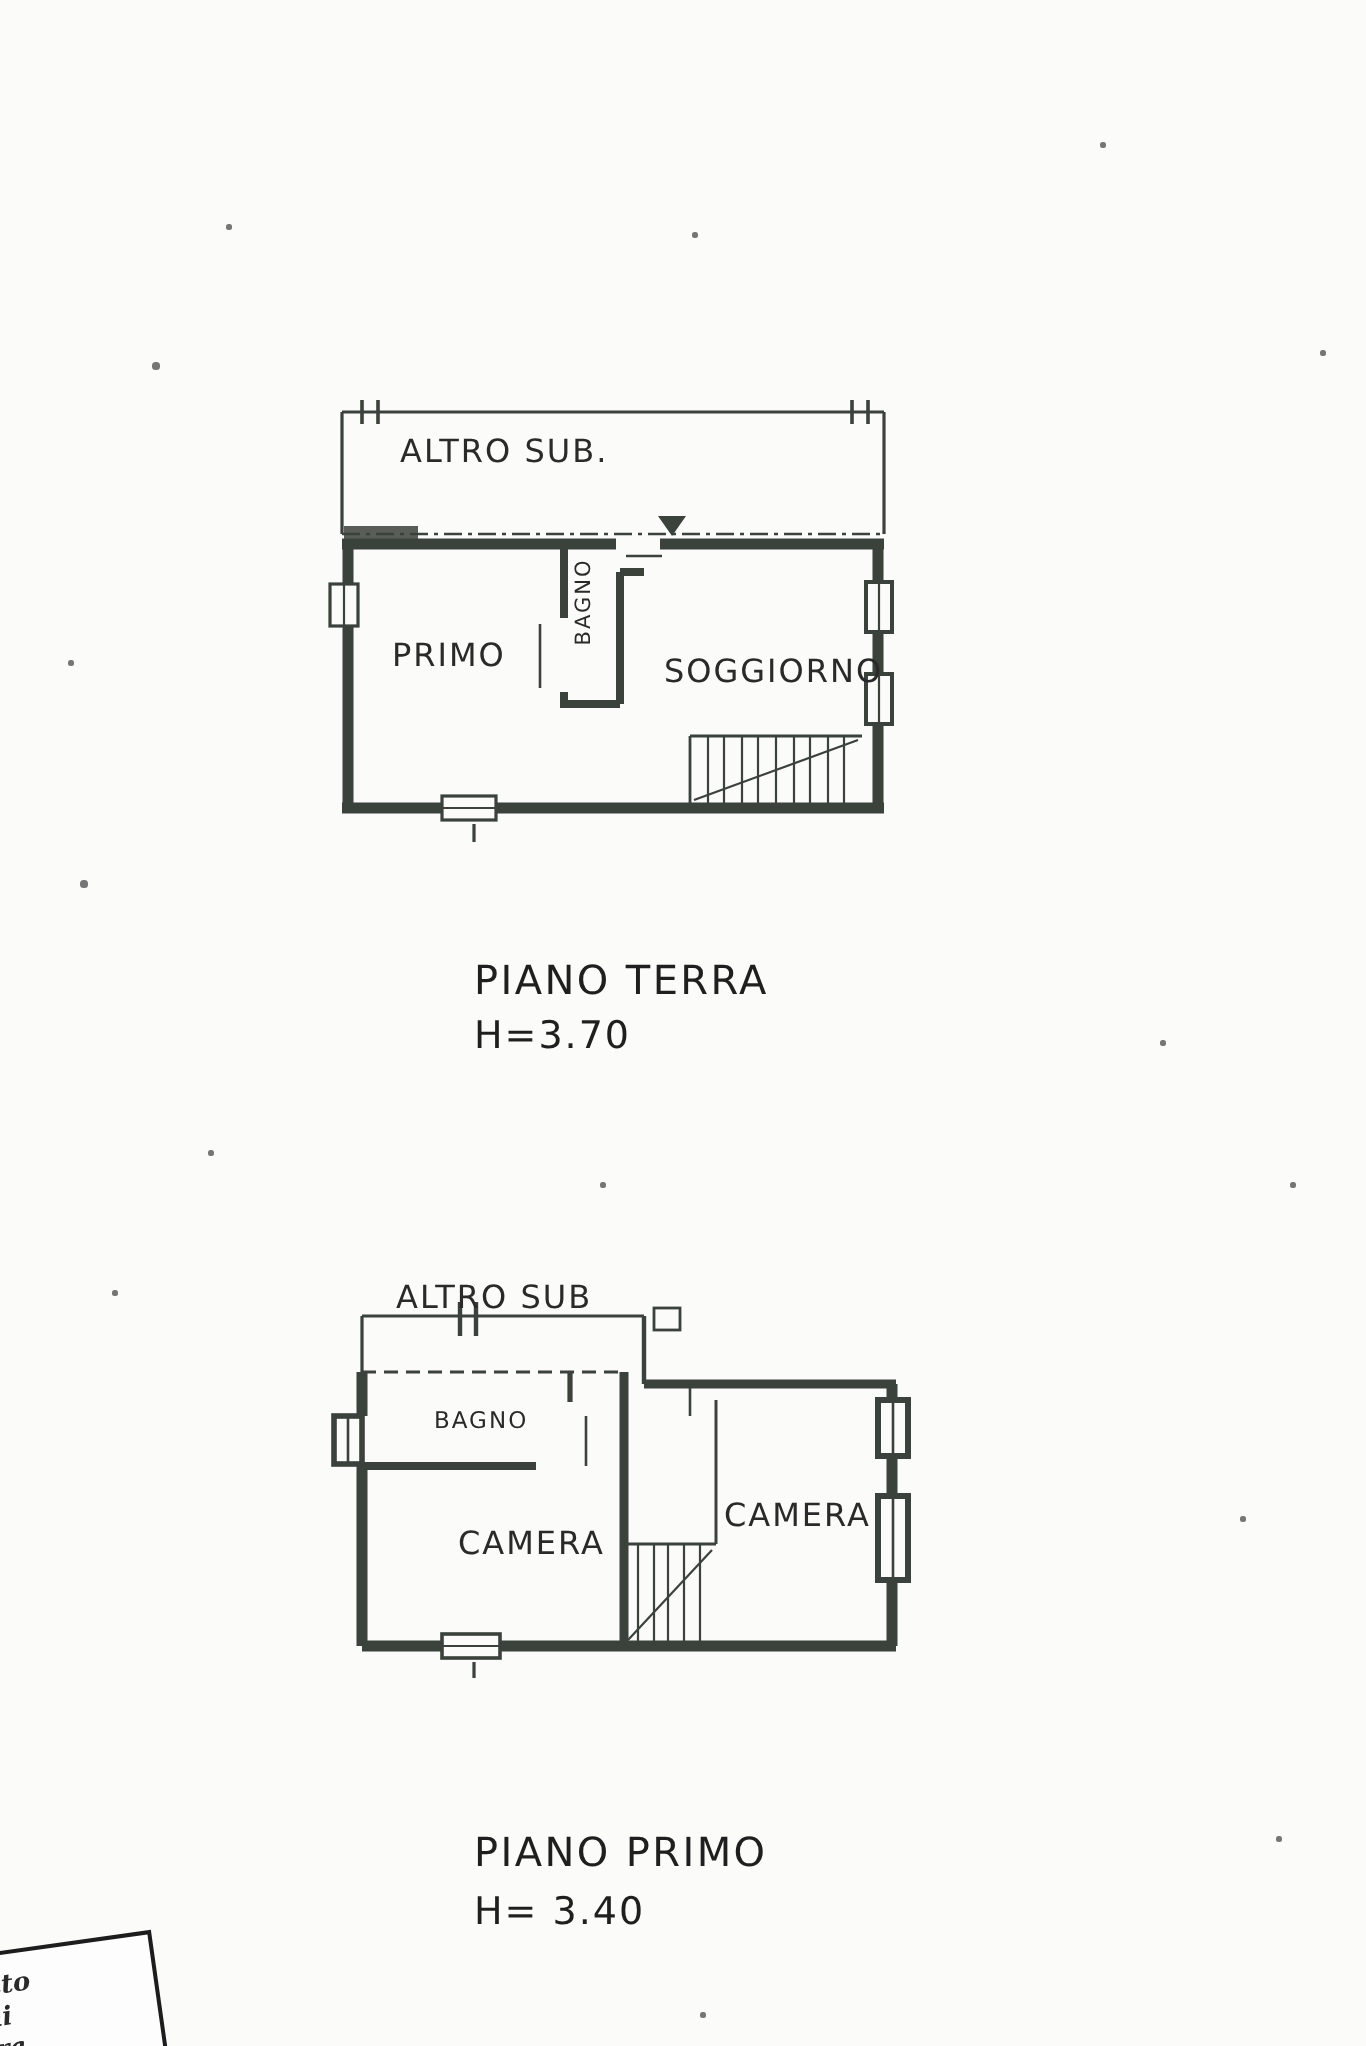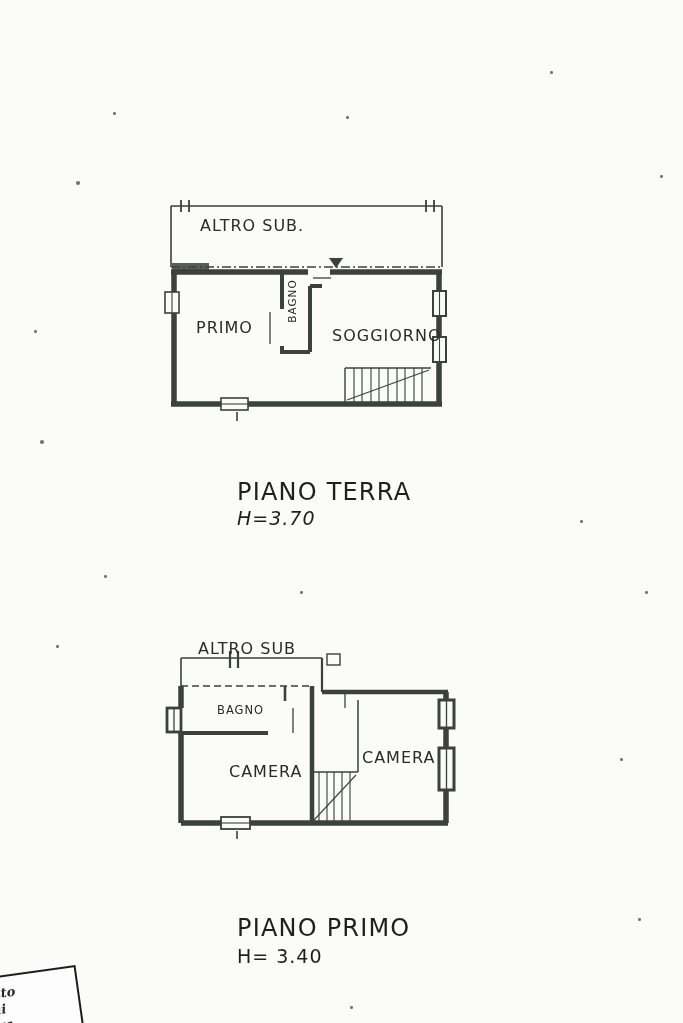--- a/index.html
+++ b/index.html
@@ -8,21 +8,21 @@
     background:#fbfbfa;
     position:relative;
     overflow:hidden;
     font-family:"DejaVu Sans","Liberation Sans",sans-serif;
     color:#242424;
   }
   .plan-svg { position:absolute; left:0; top:0; }
   .lbl { position:absolute; white-space:nowrap; color:#2a2a2a; }
   .room  { font-size:16px; letter-spacing:1px; font-weight:500; }
   .room-sm { font-size:10.5px; letter-spacing:1px; font-weight:500; }
-  .title { font-size:24px; letter-spacing:1.2px; font-weight:500; color:#1f1f1f; }
+  .title { font-size:20px; letter-spacing:1.2px; font-weight:500; color:#1f1f1f; }
   .hval  { font-size:19px; letter-spacing:1px; font-weight:500; color:#1f1f1f; }
   .rot-vert {
     width:60px; height:14px; line-height:14px; text-align:center;
     transform:rotate(-90deg);
   }
   .speck {
     position:absolute; width:2.5px; height:2.5px; border-radius:50%;
     background:#4a4a4a; opacity:.75;
   }
   .speck.big { width:3.5px; height:3.5px; }
@@ -151,21 +151,21 @@
 
 <div class="lbl room" style="left:200px; top:216px;">ALTRO SUB.</div>
 
 <div class="lbl room" style="left:196px; top:318px;">PRIMO</div>
 
 <div class="lbl room-sm rot-vert" style="left:262px; top:294px;">BAGNO</div>
 
 <div class="lbl room" style="left:332px; top:326px;">SOGGIORNO</div>
 
 <div class="lbl title" style="left:237px; top:478px;">PIANO TERRA</div>
-<div class="lbl hval" style="left:237px; top:507px;font-style:italic;">H=3.70</div>
+<div class="lbl hval" style="left:237px; top:507px;">H=3.70</div>
 
 <div class="lbl room-sm" style="left:198px; top:639px; font-size:16px;">ALTRO SUB</div>
 
 <div class="lbl room-sm" style="left:217px; top:703px; font-size:11.5px;">BAGNO</div>
 
 <div class="lbl room" style="left:229px; top:762px;">CAMERA</div>
 
 <div class="lbl room" style="left:362px; top:748px;">CAMERA</div>
 
 <div class="lbl title" style="left:237px; top:914px;">PIANO PRIMO</div>

